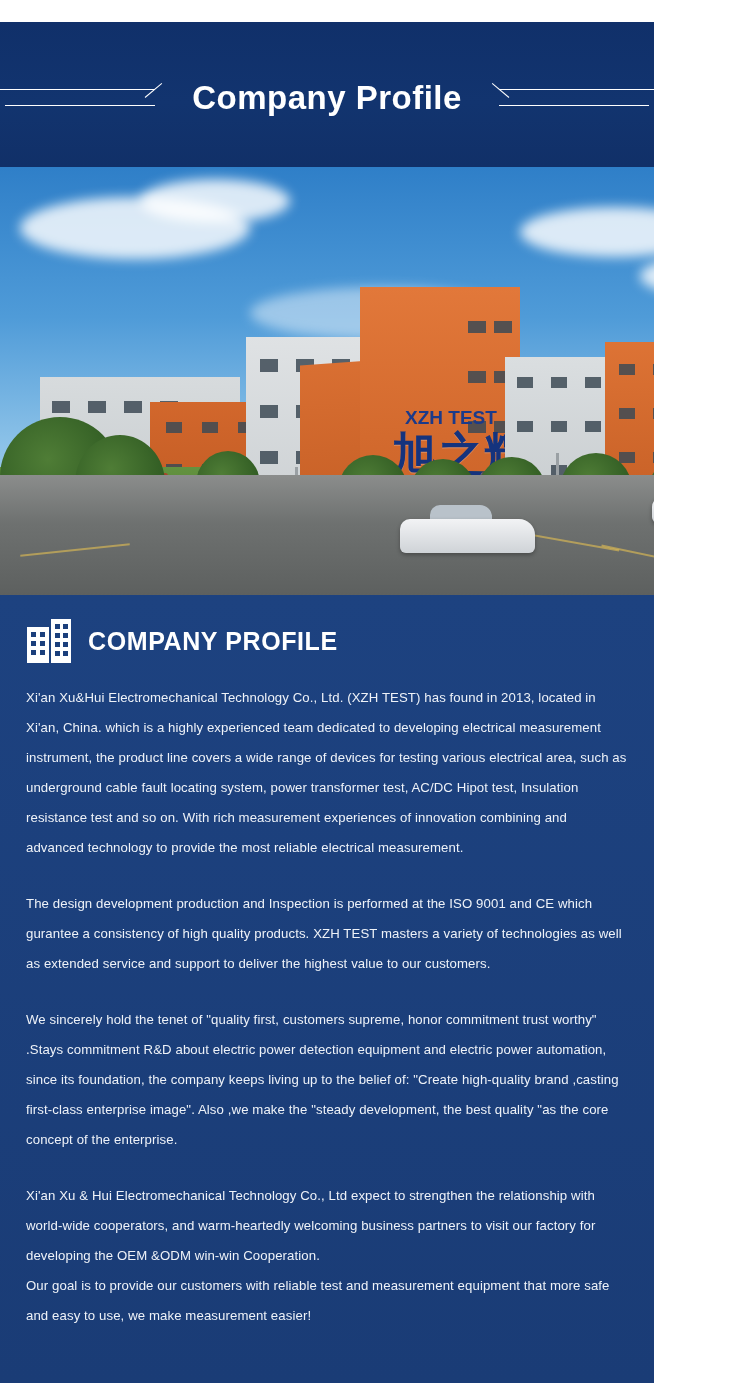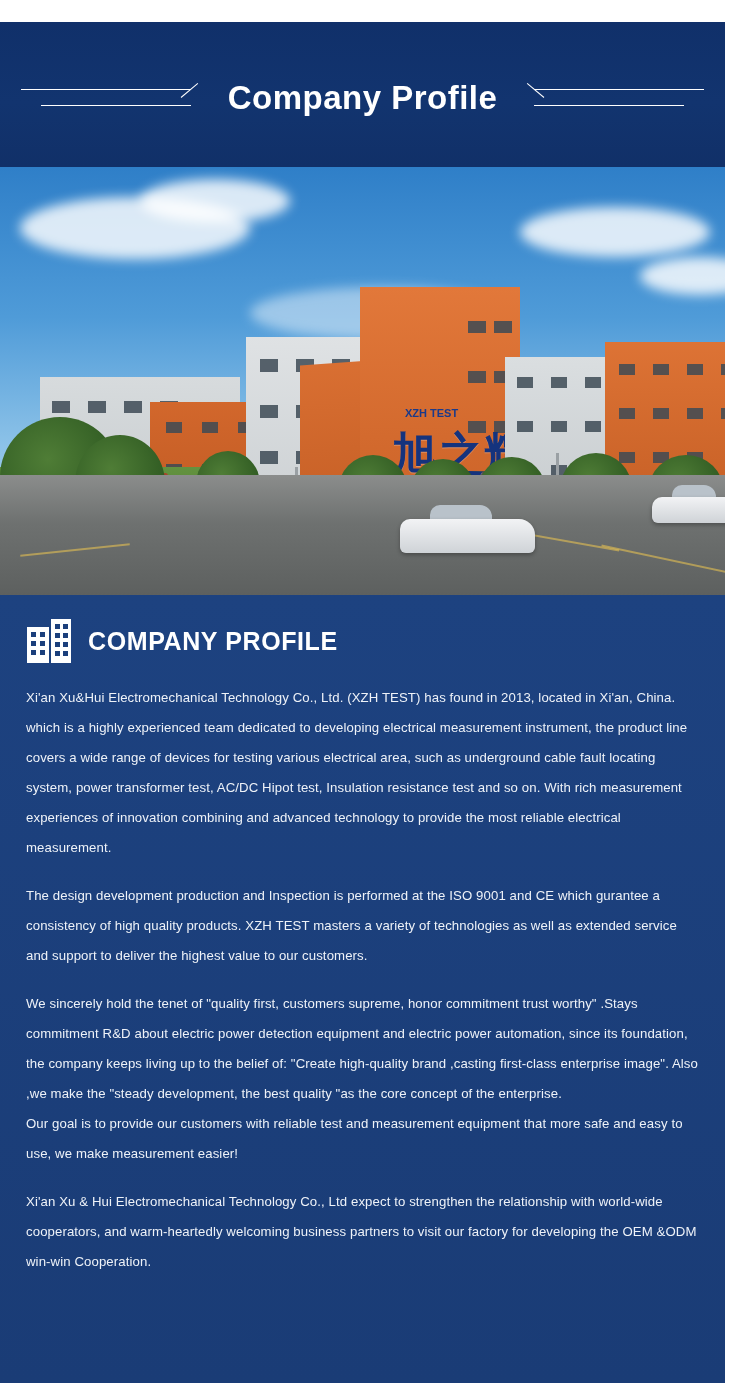--- a/index.html
+++ b/index.html
@@ -2,21 +2,21 @@
 <html><head>
 <meta charset="utf-8">
 <style>
   * { box-sizing: border-box; margin: 0; padding: 0; }
   html, body {
     width: 750px;
     background: #ffffff;
     font-family: "Liberation Sans", sans-serif;
   }
   .page {
-    width: 725px;
+    width: 654px;
     height: 1383px;
     position: relative;
     overflow: hidden;
     background: #5eead4;
   }
   
   .top-strip {
     height: 22px;
     background: #ffffff;
   }
@@ -141,21 +141,21 @@
   }
   .win {
     position: absolute;
     background: #3d4a55;
     opacity: .85;
   }
   .logo-mark {
     position: absolute;
     left: 405px; top: 240px;
     color: #1b3a8a;
-    font-size: 11px;
+    font-size: 19px;
     font-weight: bold;
   }
   .cn-chars {
     position: absolute;
     left: 392px; top: 262px;
     color: #15337d;
     font-size: 46px;
     font-weight: bold;
     line-height: 50px;
     letter-spacing: 0;
@@ -233,21 +233,21 @@
     font-size: 25px;
     font-weight: bold;
     letter-spacing: 0.6px;
   }
   .para {
     color: #eef2f8;
     font-size: 13.2px;
     line-height: 30px;
     letter-spacing: 0.1px;
   }
-  .para + .para { margin-top: 18px; }
+  .para + .para { margin-top: 26px; }
   .para.tight { margin-top: 0; }
 </style>
 </head>
 <body>
 
 <div class="page">
 
   <div class="top-strip"></div>
 
   <div class="header">
@@ -406,17 +406,17 @@
         <rect x="37" y="25" width="5" height="5" fill="#1b3f7c"></rect>
         <rect x="29" y="34" width="5" height="5" fill="#1b3f7c"></rect>
         <rect x="37" y="34" width="5" height="5" fill="#1b3f7c"></rect>
       </svg>
       <div class="section-title">COMPANY PROFILE</div>
     </div>
 
     <p class="para">Xi'an Xu&amp;Hui Electromechanical Technology Co., Ltd. (XZH TEST) has found in 2013, located in Xi'an, China. which is a highly experienced team dedicated to developing electrical measurement instrument, the product line covers a wide range of devices for testing various electrical area, such as underground cable fault locating system, power transformer test, AC/DC Hipot test, Insulation resistance test and so on. With rich measurement experiences of innovation combining and advanced technology to provide the most reliable electrical measurement.</p>
     <p class="para">The design development production and Inspection is performed at the ISO 9001 and CE which gurantee a consistency of high quality products. XZH TEST masters a variety of technologies as well as extended service and support to deliver the highest value to our customers.</p>
     <p class="para">We sincerely hold the tenet of "quality first, customers supreme, honor commitment trust worthy" .Stays commitment R&amp;D about electric power detection equipment and electric power automation, since its foundation, the company keeps living up to the belief of: "Create high-quality brand ,casting first-class enterprise image". Also ,we make the "steady development, the best quality "as the core concept of the enterprise.</p>
+    <p class="para">Xi'an Xu &amp; Hui Electromechanical Technology Co., Ltd expect to strengthen the relationship with world-wide cooperators, and warm-heartedly welcoming business partners to visit our factory for developing the OEM &amp;ODM win-win Cooperation.</p>
     <p class="para tight">Our goal is to provide our customers with reliable test and measurement equipment that more safe and easy to use, we make measurement easier!</p>
-    <p class="para">Xi'an Xu &amp; Hui Electromechanical Technology Co., Ltd expect to strengthen the relationship with world-wide cooperators, and warm-heartedly welcoming business partners to visit our factory for developing the OEM &amp;ODM win-win Cooperation.</p>
   </div>
 
 </div>
 
 </body></html>

